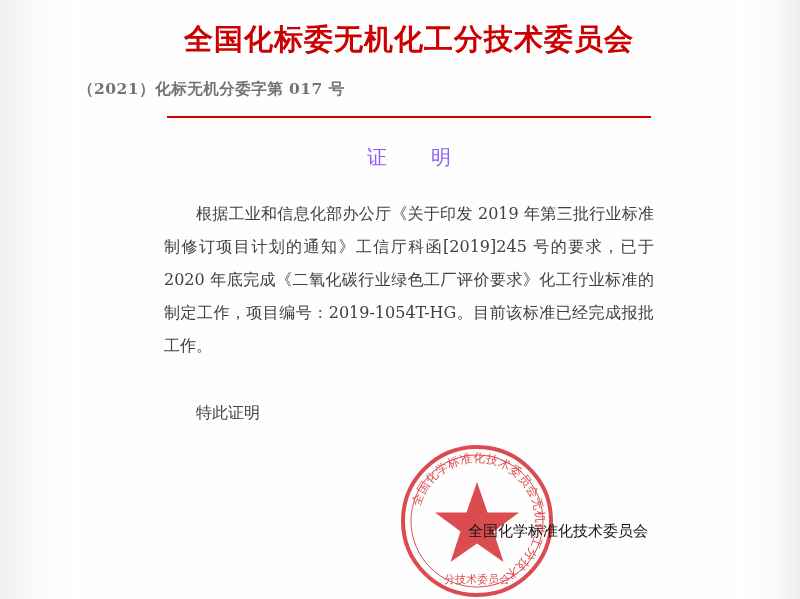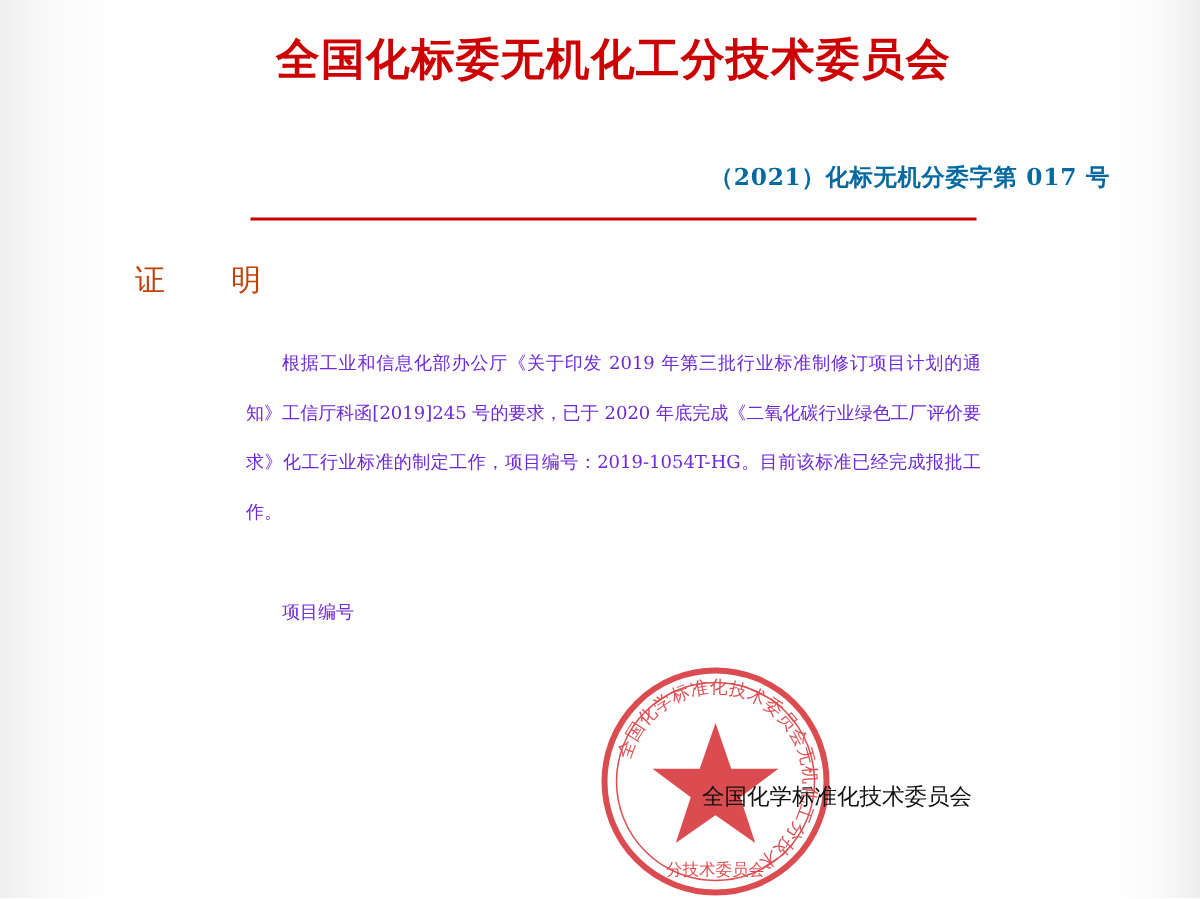--- a/index.html
+++ b/index.html
@@ -42,46 +42,47 @@
   .doc-title {
     text-align: center;
     color: #cc0000;
     font-weight: bold;
     font-size: 29px;
     letter-spacing: 1px;
     margin-top: 20px;
     font-family: "DejaVu Serif", "Liberation Serif", serif;
   }
   .doc-number {
-    text-align: right;
-    color: #0369a1;
+    text-align: left;
+    color: #737373;
     font-size: 15.5px;
     font-weight: bold;
-    margin-top: 48px;
+    margin-top: 19px;
     letter-spacing: 0.5px;
   }
   .red-rule {
     margin: 16px auto 0 auto;
     width: 484px;
     height: 2px;
     background: #cc0000;
   }
   .cert-heading {
+    text-align: center;
     font-size: 20px;
-    color: #c2410c;
+    color: #8b5cf6;
     margin-top: 26px;
     letter-spacing: 12px;
     text-indent: 12px;
     font-weight: normal;
   }
   .body-block {
     margin: 26px auto 0 auto;
     width: 490px;
-    color: #6d28d9;
-    font-size: 12px;
+    color: #404040;
+    font-size: 16px;
     line-height: 33px;
     text-align: justify;
   }
   .para {
     text-indent: 2em;
     margin: 0 0 4px 0;
   }
   .para-tail {
     margin-top: 34px;
     text-indent: 2em;
@@ -118,21 +119,21 @@
     <div class="doc-title">全国化标委无机化工分技术委员会</div>
 
     <div class="doc-number">（2021）化标无机分委字第 017 号</div>
 
     <div class="red-rule"></div>
 
     <div class="cert-heading">证　明</div>
 
     <div class="body-block">
       <p class="para">根据工业和信息化部办公厅《关于印发 2019 年第三批行业标准制修订项目计划的通知》工信厅科函[2019]245 号的要求，已于 2020 年底完成《二氧化碳行业绿色工厂评价要求》化工行业标准的制定工作，项目编号：2019-1054T-HG。目前该标准已经完成报批工作。</p>
-      <p class="para-tail">项目编号</p>
+      <p class="para-tail">特此证明</p>
     </div>
   </div>
 
   <div class="stamp">
     <svg width="158" height="158" viewBox="0 0 158 158" aria-hidden="true">
       <g opacity="0.82">
         <circle cx="79" cy="79" r="74" fill="none" stroke="#d4262a" stroke-width="4"></circle>
         <circle cx="79" cy="79" r="66" fill="none" stroke="#d4262a" stroke-width="1"></circle>
         <path d="M79 40 L89.5 70.5 L121 70.5 L95.5 89.5 L105.5 120 L79 101.5 L52.5 120 L62.5 89.5 L37 70.5 L68.5 70.5 Z" fill="#d4262a"></path>
         <g fill="#d4262a" font-family="DejaVu Serif, serif" font-size="12">

